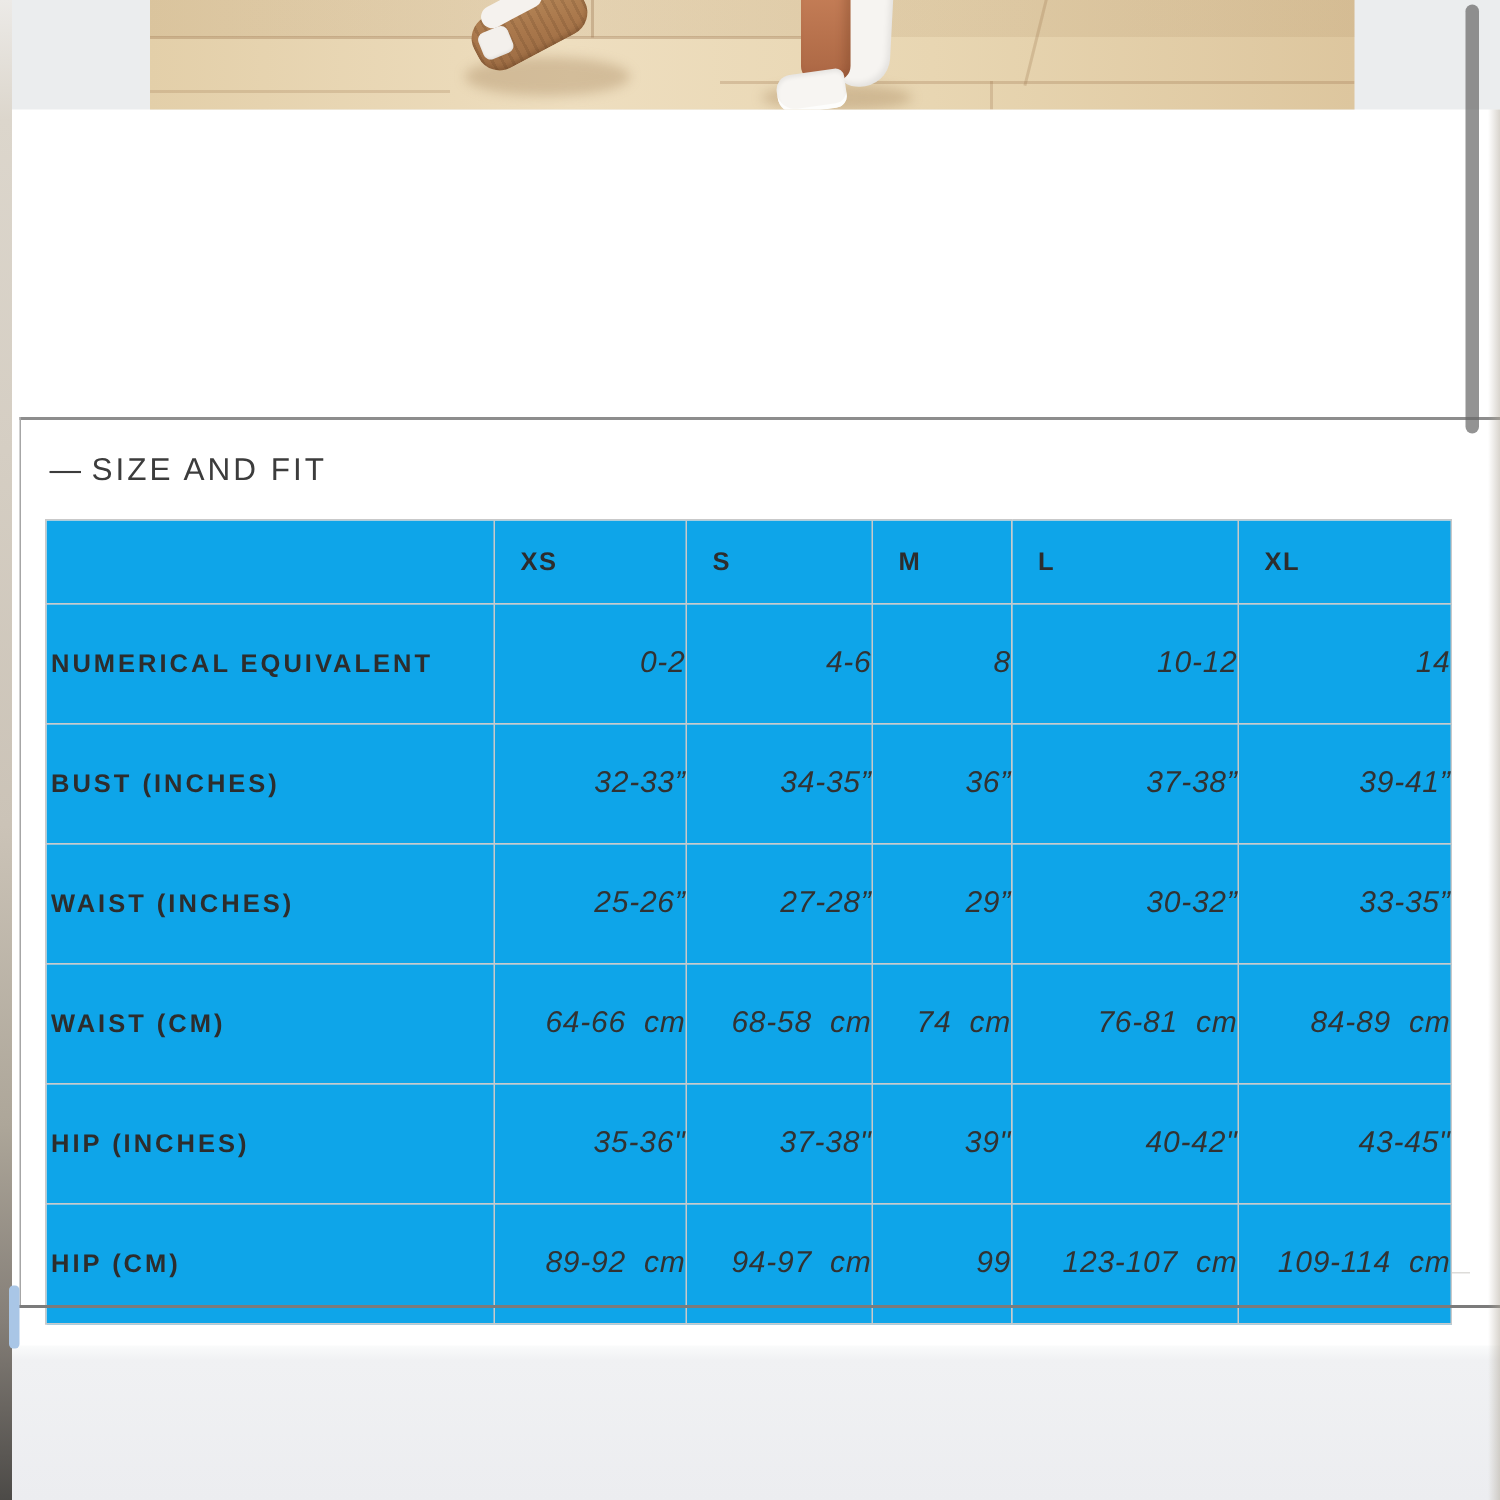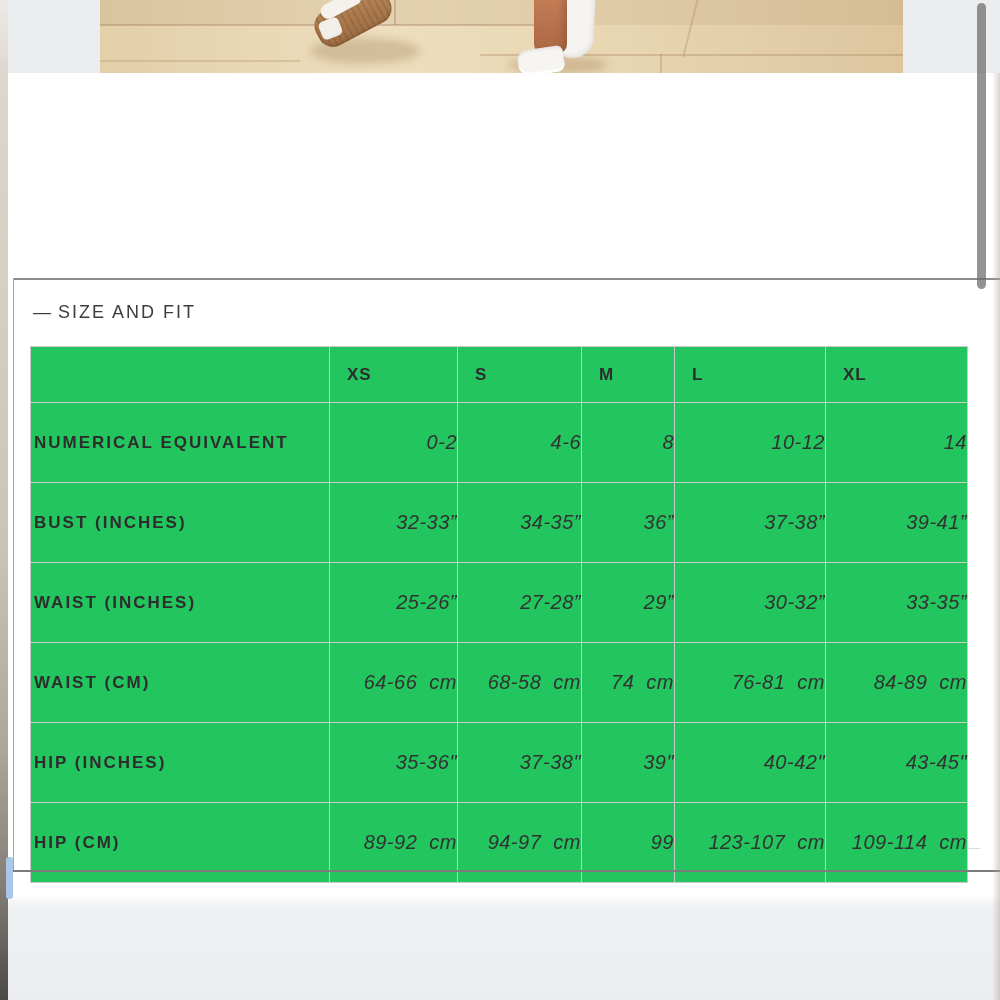--- a/index.html
+++ b/index.html
@@ -107,36 +107,36 @@
   }
 
   
   .panel-top-line   { position: absolute; left: 13px; right: 0; top: 278px; height: 2px; background: #8d8d8d; z-index: 10; }
   .panel-left-line  { position: absolute; left: 13px; top: 278px; width: 1px; height: 594px; background: #a6a6a6; z-index: 10; }
   .panel-bottom-line{ position: absolute; left: 8px; right: 0; top: 870px; height: 2px; background: #7b7b7b; z-index: 10; }
   .table-echo-line  { position: absolute; left: 32px; top: 848px; width: 948px; height: 1px; background: #dddcd9; }
 
   .sf-heading {
     position: absolute; left: 33px; top: 302px;
-    font-size: 18px; font-weight: 500; letter-spacing: 2px;
+    font-size: 21px; font-weight: 500; letter-spacing: 2px;
     color: #3c3c3c; white-space: nowrap;
   }
   .sf-heading .dash { letter-spacing: 0; margin-right: 7px; }
 
   table.size-chart {
     position: absolute; left: 30px; top: 346px;
     width: 937px;
     border-collapse: collapse; table-layout: fixed;
     background: #ffffff;
   }
   .size-chart th, .size-chart td {
     border: 1px solid #c9c9c9;
     vertical-align: middle;
     color: #2f2f2f;
-    background: #22c55e;
+    background: #0ea5e9;
   }
   .size-chart thead th { height: 56px; }
   .size-chart tbody th, .size-chart tbody td { height: 80px; }
   .size-chart th.size-h {
     text-align: left; padding-left: 17px;
     font-size: 17px; font-weight: 700; letter-spacing: 1px; color: #2d2d2d;
   }
   .size-chart th.row-label {
     text-align: left; padding-left: 3px;
     font-size: 17px; font-weight: 700; letter-spacing: 2px; color: #2d2d2d;

